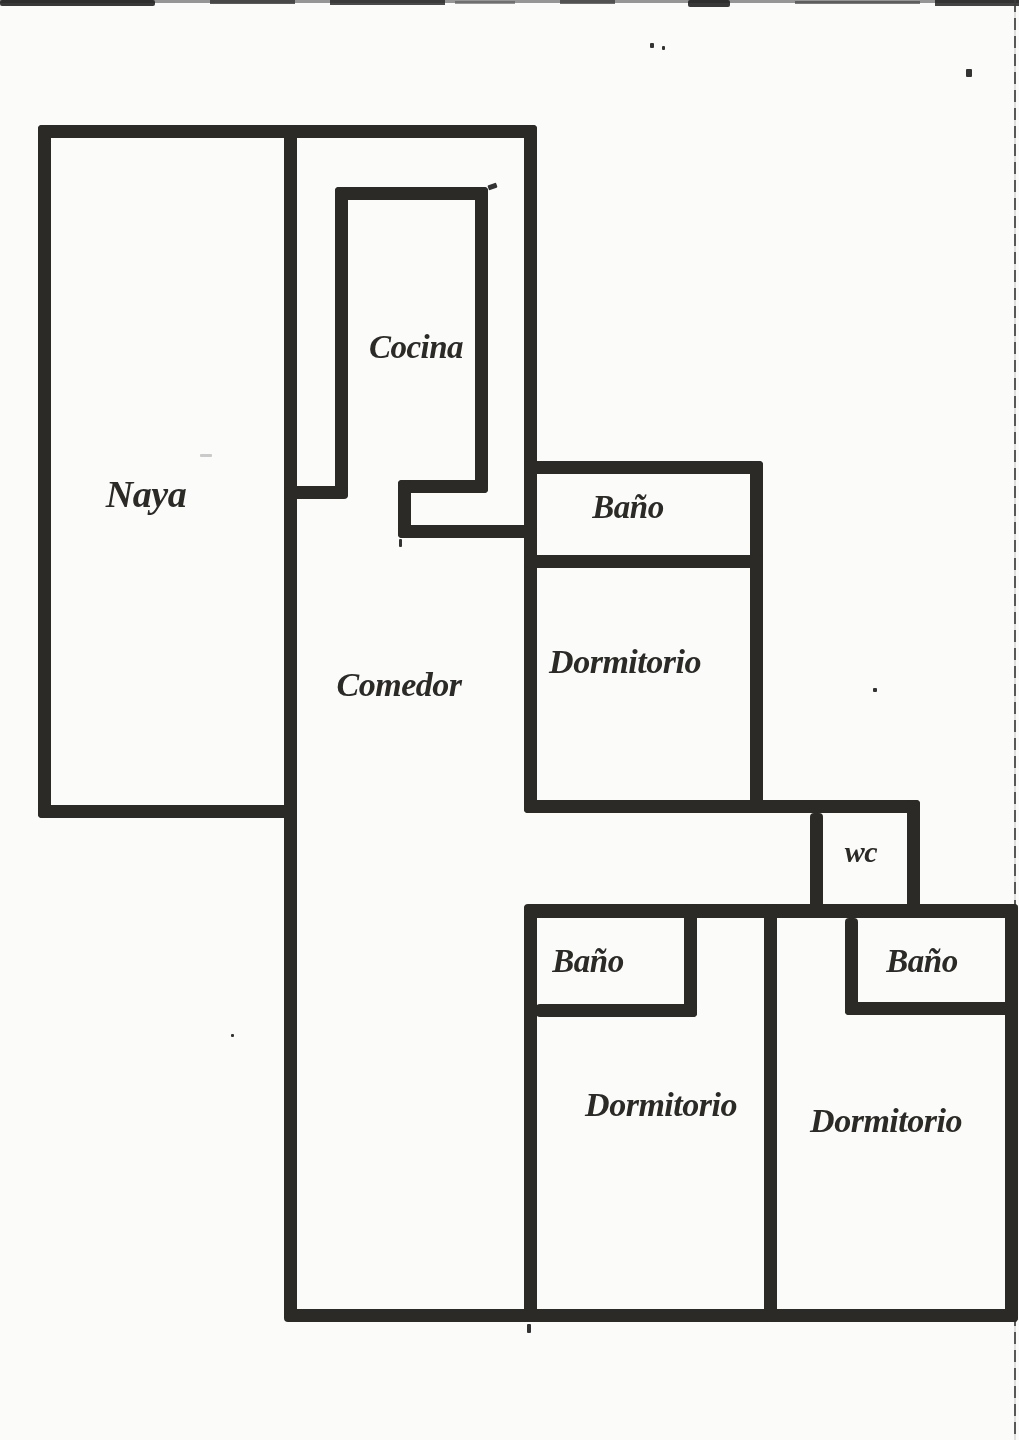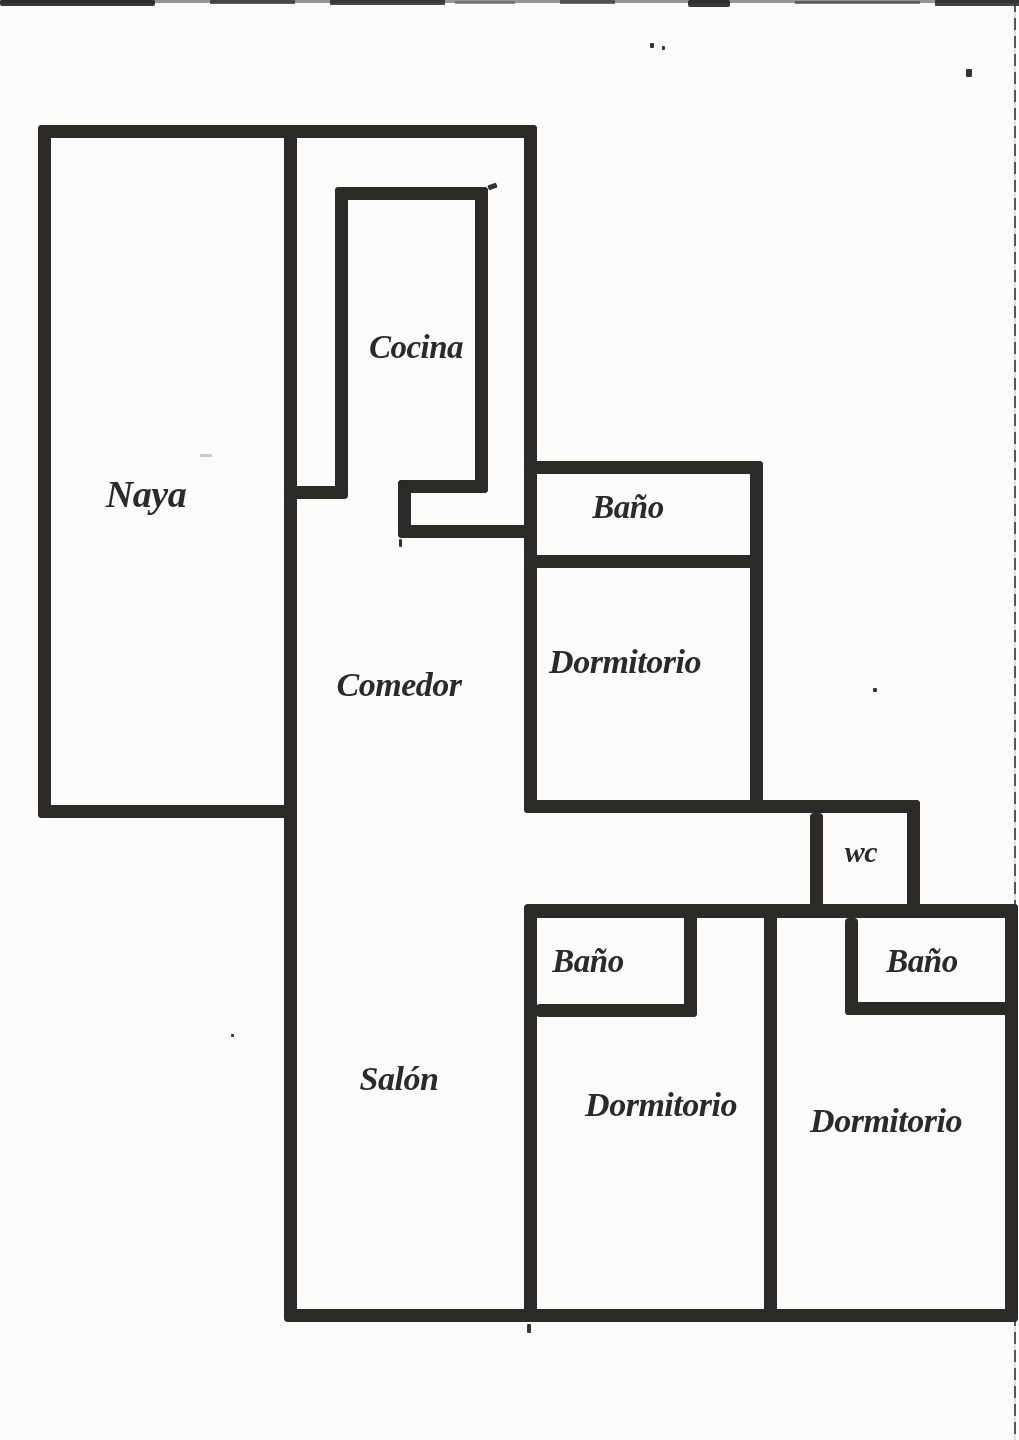--- a/index.html
+++ b/index.html
@@ -121,23 +121,20 @@
   </div>
 
   <div class="room" style="left:537px;top:918px;width:147px;height:86px;">
     <span class="room-label fs33" style="left:51px;top:43px;">Baño</span>
   </div>
 
   <div class="room" style="left:858px;top:918px;width:147px;height:84px;">
     <span class="room-label fs33" style="left:64px;top:43px;">Baño</span>
   </div>
 
-  <div class="room" style="left:297px;top:905px;width:227px;height:404px;">
-    <span class="room-label" style="left:102px;top:174px;">Salón</span>
-  </div>
 
   <div class="room" style="left:537px;top:918px;width:227px;height:391px;">
     <span class="room-label" style="left:124px;top:187px;">Dormitorio</span>
   </div>
 
   <div class="room" style="left:777px;top:918px;width:228px;height:391px;">
     <span class="room-label" style="left:109px;top:203px;">Dormitorio</span>
   </div>
 
 </div>

